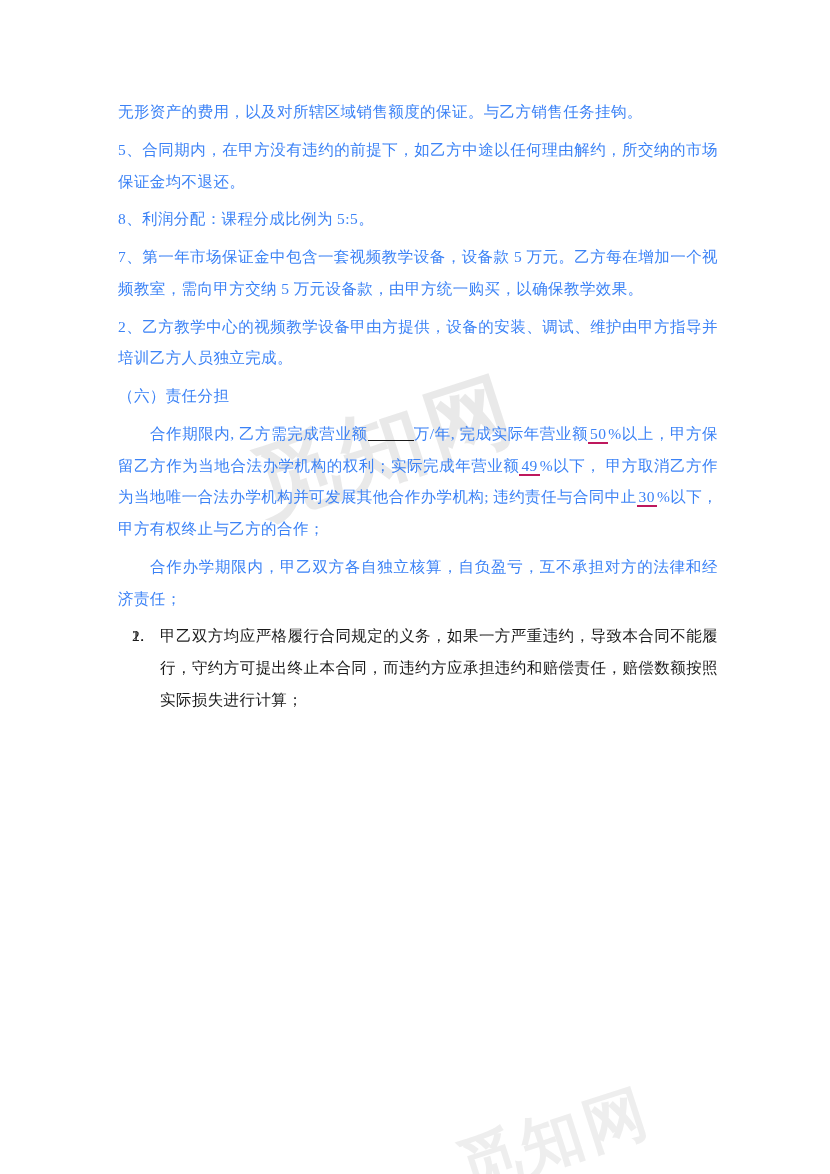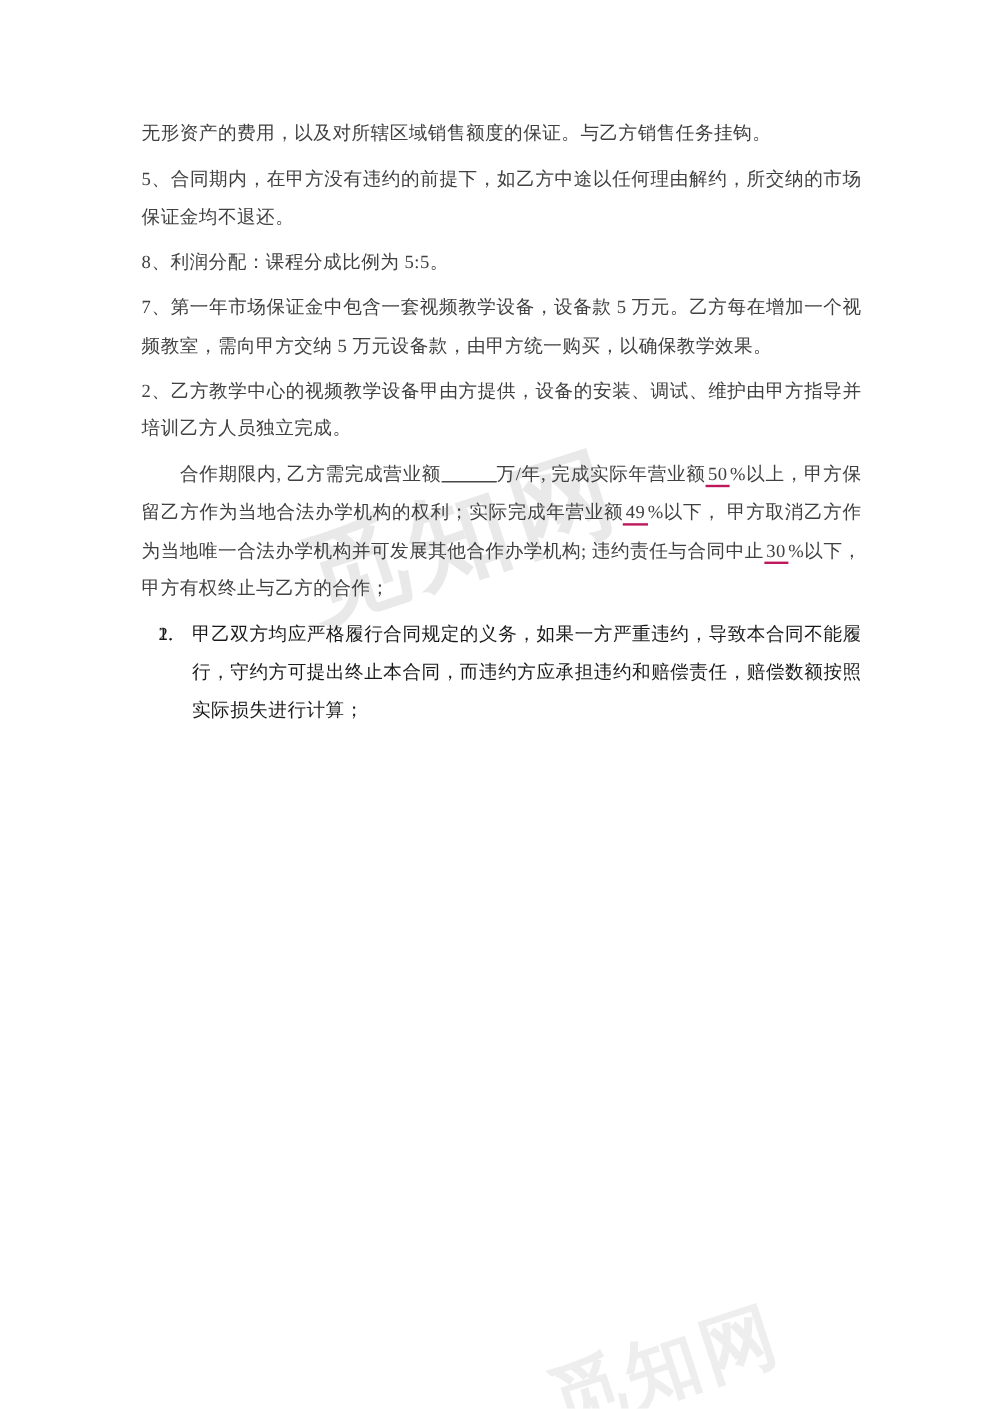--- a/index.html
+++ b/index.html
@@ -21,21 +21,21 @@
     top: 96px;
     left: 118px;
     width: 600px;
   }
   .para {
     font-size: 15.5px;
     line-height: 2.05;
     letter-spacing: 0.4px;
     text-align: justify;
     margin: 0 0 6px 0;
-    color: #404040;
+    color: #3b82f6;
   }
   .para.indent {
     text-indent: 32px;
   }
   .underline {
     border-bottom: 2px solid #be185d;
     padding: 0 2px;
   }
   .blank-line {
     display: inline-block;
@@ -95,25 +95,27 @@
   <div class="watermark wm-main">觅知网</div>
   <div class="watermark wm-sub">觅知网</div>
 
   <div class="doc-body">
 
     <p class="para">无形资产的费用，以及对所辖区域销售额度的保证。与乙方销售任务挂钩。</p>
     <p class="para">5、合同期内，在甲方没有违约的前提下，如乙方中途以任何理由解约，所交纳的市场保证金均不退还。</p>
     <p class="para">8、利润分配：课程分成比例为 5:5。</p>
     <p class="para">7、第一年市场保证金中包含一套视频教学设备，设备款 5 万元。乙方每在增加一个视频教室，需向甲方交纳 5 万元设备款，由甲方统一购买，以确保教学效果。</p>
     <p class="para">2、乙方教学中心的视频教学设备甲由方提供，设备的安装、调试、维护由甲方指导并培训乙方人员独立完成。</p>
+    <p class="para">（六）责任分担</p>
 
     <p class="para indent">
       <span>合作期限内, 乙方需完成营业额</span><span class="blank-line"></span><span>万/年, 完成实际年营业额</span><span class="underline">50</span><span>%以上，甲方保留乙方作为当地合法办学机构的权利；实际完成年营业额</span><span class="underline">49</span><span>%以下， 甲方取消乙方作为当地唯一合法办学机构并可发展其他合作办学机构; 违约责任与合同中止</span><span class="underline">30</span><span>%以下，甲方有权终止与乙方的合作；</span>
     </p>
 
+    <p class="para indent">合作办学期限内，甲乙双方各自独立核算，自负盈亏，互不承担对方的法律和经济责任；</p>
 
     <ol class="numbered-list">
       <li>
         <span class="marker">1.</span>
       </li>
       <li>
         <span class="marker">2.</span>
         <span>甲乙双方均应严格履行合同规定的义务，如果一方严重违约，导致本合同不能履行，守约方可提出终止本合同，而违约方应承担违约和赔偿责任，赔偿数额按照实际损失进行计算；</span>
       </li>
     </ol>

